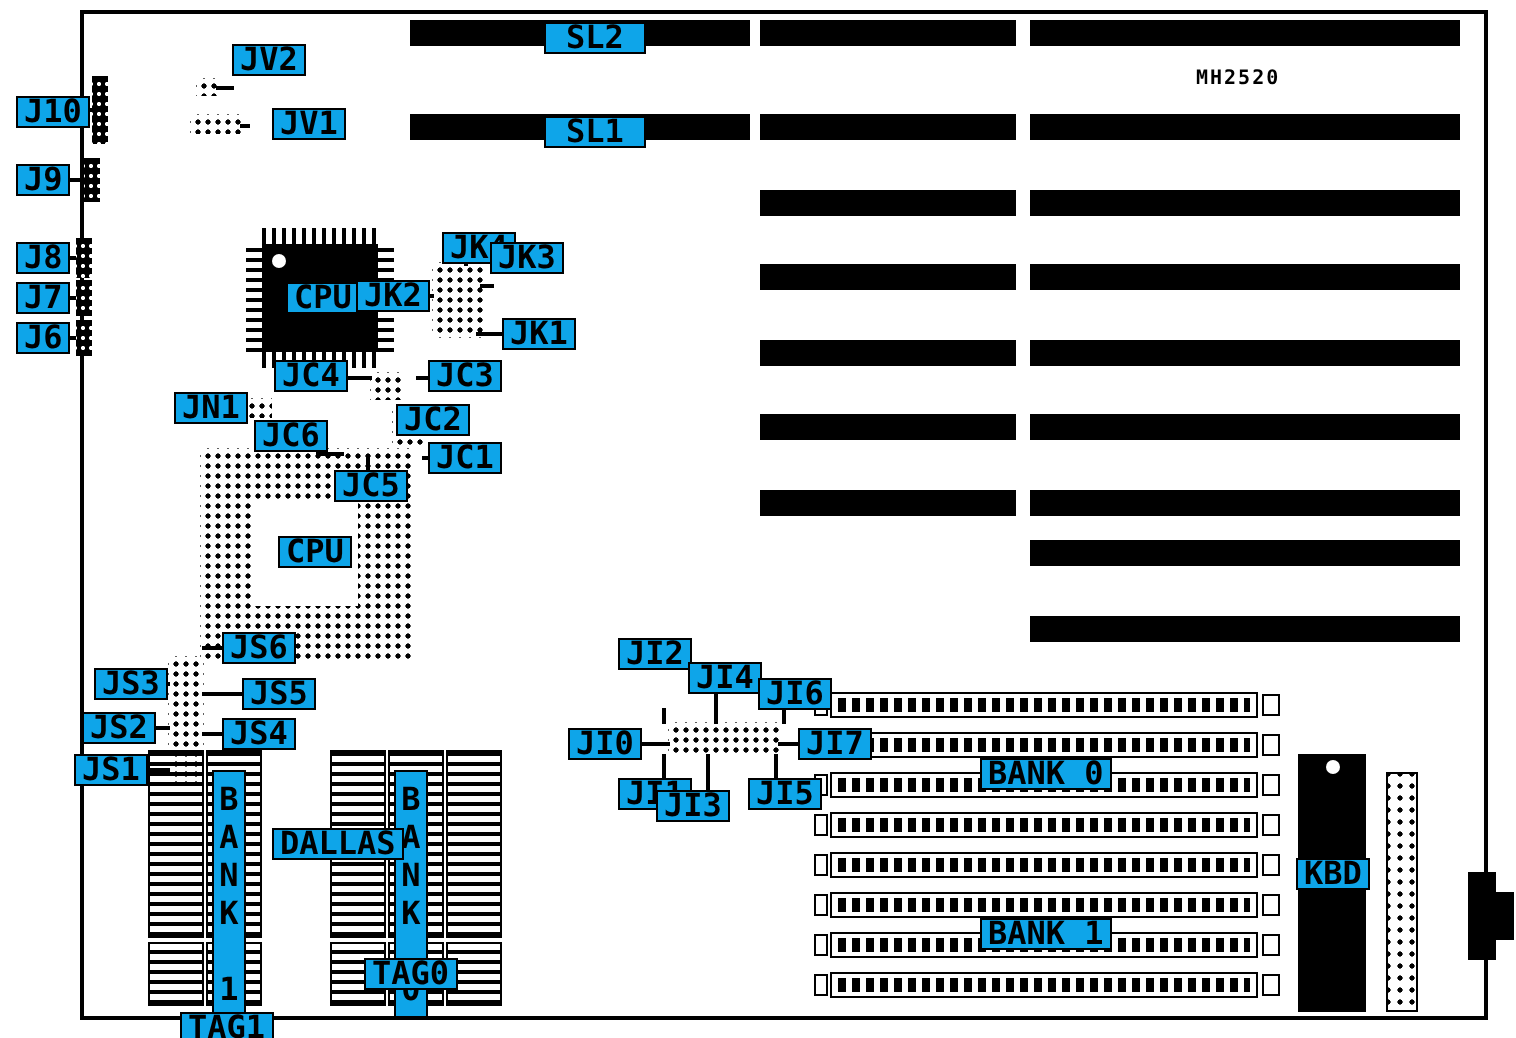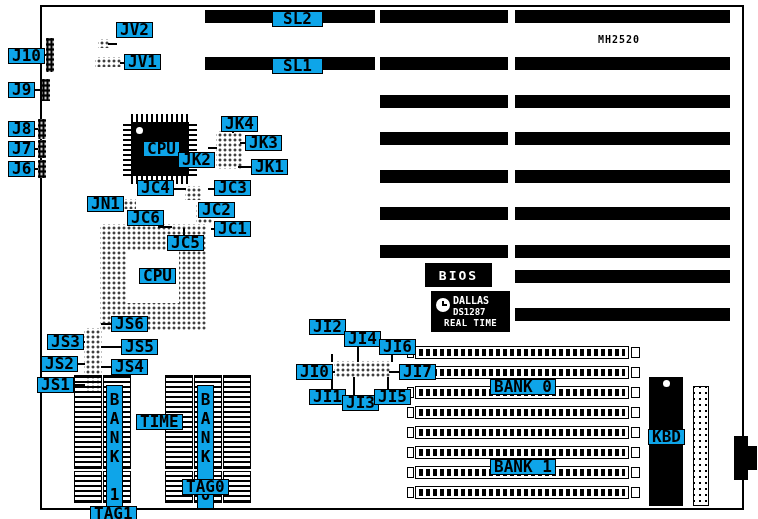--- a/index.html
+++ b/index.html
@@ -82,38 +82,38 @@
   <div class="lb" style="left:8px;top:121px">J8</div>
   <div class="lb" style="left:8px;top:141px">J7</div>
   <div class="lb" style="left:8px;top:161px">J6</div>
   <div class="conn" style="left:46px;top:38px;width:8px;height:34px"></div>
   <div class="conn" style="left:42px;top:79px;width:8px;height:22px"></div>
   <div class="conn" style="left:38px;top:119px;width:8px;height:20px"></div>
   <div class="conn" style="left:38px;top:140px;width:8px;height:18px"></div>
   <div class="conn" style="left:38px;top:160px;width:8px;height:18px"></div>
 
   <div class="lb" style="left:116px;top:22px">JV2</div>
-  <div class="lb" style="left:124px;top:54px">JV1</div>
+  <div class="lb" style="left:136px;top:54px">JV1</div>
   <div class="dots" style="left:98px;top:39px;width:11px;height:9px"></div>
   <div class="dots" style="left:95px;top:57px;width:26px;height:10px"></div>
 
   <div class="qfp" style="left:123px;top:114px;width:74px;height:70px">
     <div class="qfp-pins-h" style="left:8px;top:0;width:58px;height:8px"></div>
     <div class="qfp-pins-h" style="left:8px;top:62px;width:58px;height:8px"></div>
     <div class="qfp-pins-v" style="left:0;top:8px;width:8px;height:54px"></div>
     <div class="qfp-pins-v" style="left:66px;top:8px;width:8px;height:54px"></div>
     <div class="qfp-core" style="left:8px;top:8px;width:58px;height:54px"></div>
     <div class="pin1" style="left:13px;top:13px"></div>
   </div>
   <div class="lb" style="left:143px;top:141px">CPU</div>
 
   <div class="dots" style="left:216px;top:131px;width:26px;height:38px"></div>
   <div class="lb" style="left:221px;top:116px">JK4</div>
-  <div class="lb" style="left:245px;top:135px">JK3</div>
-  <div class="lb" style="left:178px;top:152px">JK2</div>
+  <div class="lb" style="left:245px;top:121px">JK3</div>
+  <div class="lb" style="left:178px;top:140px">JK2</div>
   <div class="lb" style="left:251px;top:159px">JK1</div>
 
   <div class="dots" style="left:185px;top:186px;width:16px;height:14px"></div>
   <div class="dots" style="left:196px;top:202px;width:16px;height:22px"></div>
   <div class="dots" style="left:122px;top:199px;width:14px;height:10px"></div>
   <div class="lb" style="left:137px;top:180px">JC4</div>
   <div class="lb" style="left:214px;top:180px">JC3</div>
   <div class="lb" style="left:87px;top:196px">JN1</div>
   <div class="lb" style="left:198px;top:202px">JC2</div>
   <div class="lb" style="left:127px;top:210px">JC6</div>
@@ -137,40 +137,33 @@
   <div class="chipstripe" style="left:74px;top:471px;width:28px;height:32px"></div>
   <div class="chipstripe" style="left:103px;top:471px;width:28px;height:32px"></div>
   <div class="chipstripe" style="left:165px;top:375px;width:28px;height:94px"></div>
   <div class="chipstripe" style="left:194px;top:375px;width:28px;height:94px"></div>
   <div class="chipstripe" style="left:223px;top:375px;width:28px;height:94px"></div>
   <div class="chipstripe" style="left:165px;top:471px;width:28px;height:32px"></div>
   <div class="chipstripe" style="left:194px;top:471px;width:28px;height:32px"></div>
   <div class="chipstripe" style="left:223px;top:471px;width:28px;height:32px"></div>
   <div class="lb vert" style="left:106px;top:385px">BANK 1</div>
   <div class="lb vert" style="left:197px;top:385px">BANK 0</div>
-  <div class="lb" style="left:136px;top:414px">TIME</div>
+  <div class="lb" style="left:136px;top:414px">DALLAS</div>
   <div class="lb" style="left:90px;top:506px">TAG1</div>
   <div class="lb" style="left:182px;top:479px">TAG0</div>
 
-  <div class="blackbox bios" style="left:425px;top:263px;width:67px;height:24px">BIOS</div>
-  <div class="blackbox dallas" style="left:431px;top:291px;width:79px;height:41px">
-    <span class="clock"></span>
-    <span class="dallas-l1">DALLAS</span>
-    <span class="dallas-l2">DS1287</span>
-    <span class="dallas-l3">REAL TIME</span>
-  </div>
 
   <div class="dots" style="left:334px;top:361px;width:56px;height:17px"></div>
   <div class="lb" style="left:309px;top:319px">JI2</div>
   <div class="lb" style="left:344px;top:331px">JI4</div>
   <div class="lb" style="left:379px;top:339px">JI6</div>
-  <div class="lb" style="left:296px;top:364px">JI0</div>
+  <div class="lb" style="left:284px;top:364px">JI0</div>
   <div class="lb" style="left:399px;top:364px">JI7</div>
   <div class="lb" style="left:309px;top:389px">JI1</div>
-  <div class="lb" style="left:342px;top:395px">JI3</div>
+  <div class="lb" style="left:328px;top:395px">JI3</div>
   <div class="lb" style="left:374px;top:389px">JI5</div>
 
   <div class="simm" style="left:415px;top:346px;width:214px"></div>
   <div class="simm" style="left:415px;top:366px;width:214px"></div>
   <div class="simm" style="left:415px;top:386px;width:214px"></div>
   <div class="simm" style="left:415px;top:406px;width:214px"></div>
   <div class="simm" style="left:415px;top:426px;width:214px"></div>
   <div class="simm" style="left:415px;top:446px;width:214px"></div>
   <div class="simm" style="left:415px;top:466px;width:214px"></div>
   <div class="simm" style="left:415px;top:486px;width:214px"></div>

